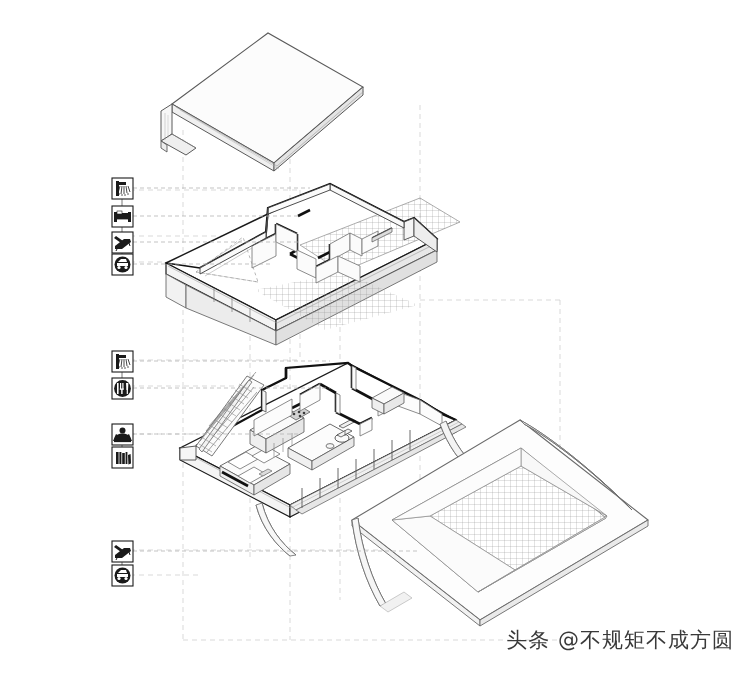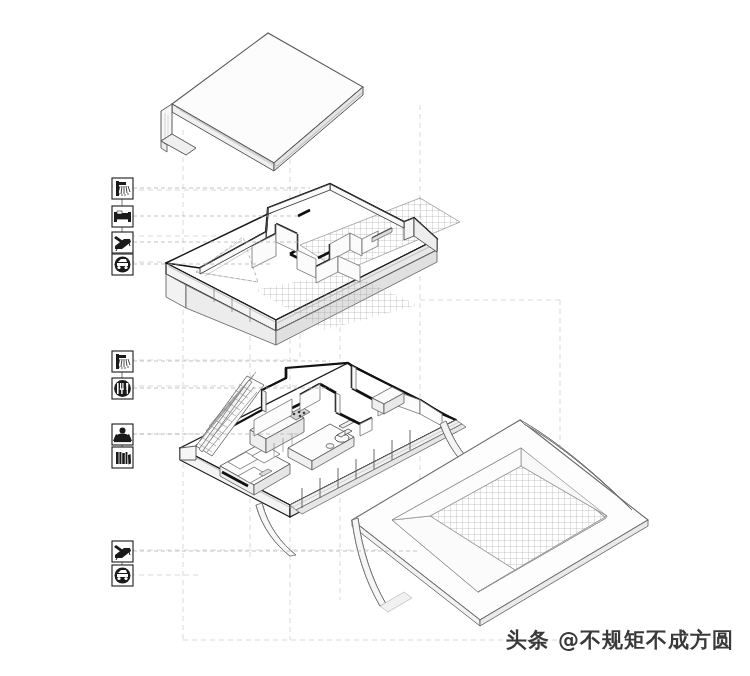--- a/index.html
+++ b/index.html
@@ -16,21 +16,21 @@
 
   .wm{
     position:absolute;
     right:16px;
     bottom:22px;
     font-family:"DejaVu Sans", sans-serif;
     font-size:21px;
     color:#3a3a3a;
     letter-spacing:1px;
     white-space:nowrap;
-    font-weight:700;
+    font-weight:400;
   }
 </style>
 </head>
 <body>
 
 <div id="stage">
 <svg width="750" height="676" viewBox="0 0 750 676" xmlns="http://www.w3.org/2000/svg">
   <defs>
     <pattern id="deckgrid" width="7" height="7" patternUnits="userSpaceOnUse" patternTransform="skewX(-28) skewY(0) rotate(0)">
       <path d="M0 0 L7 0 M0 0 L0 7" stroke="#9a9a9a" stroke-width="0.5" fill="none"></path>

